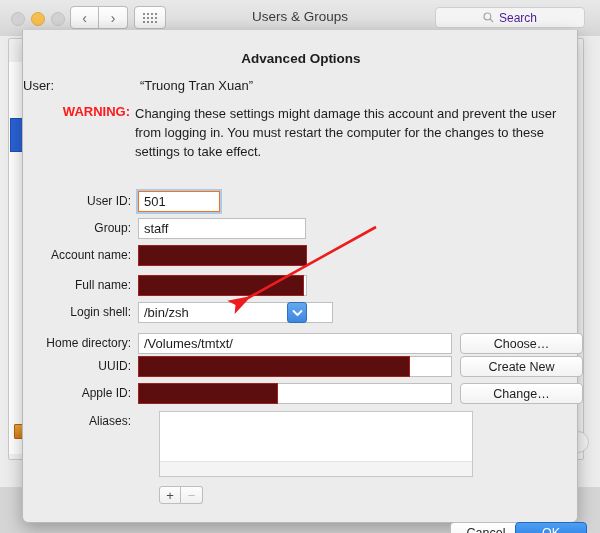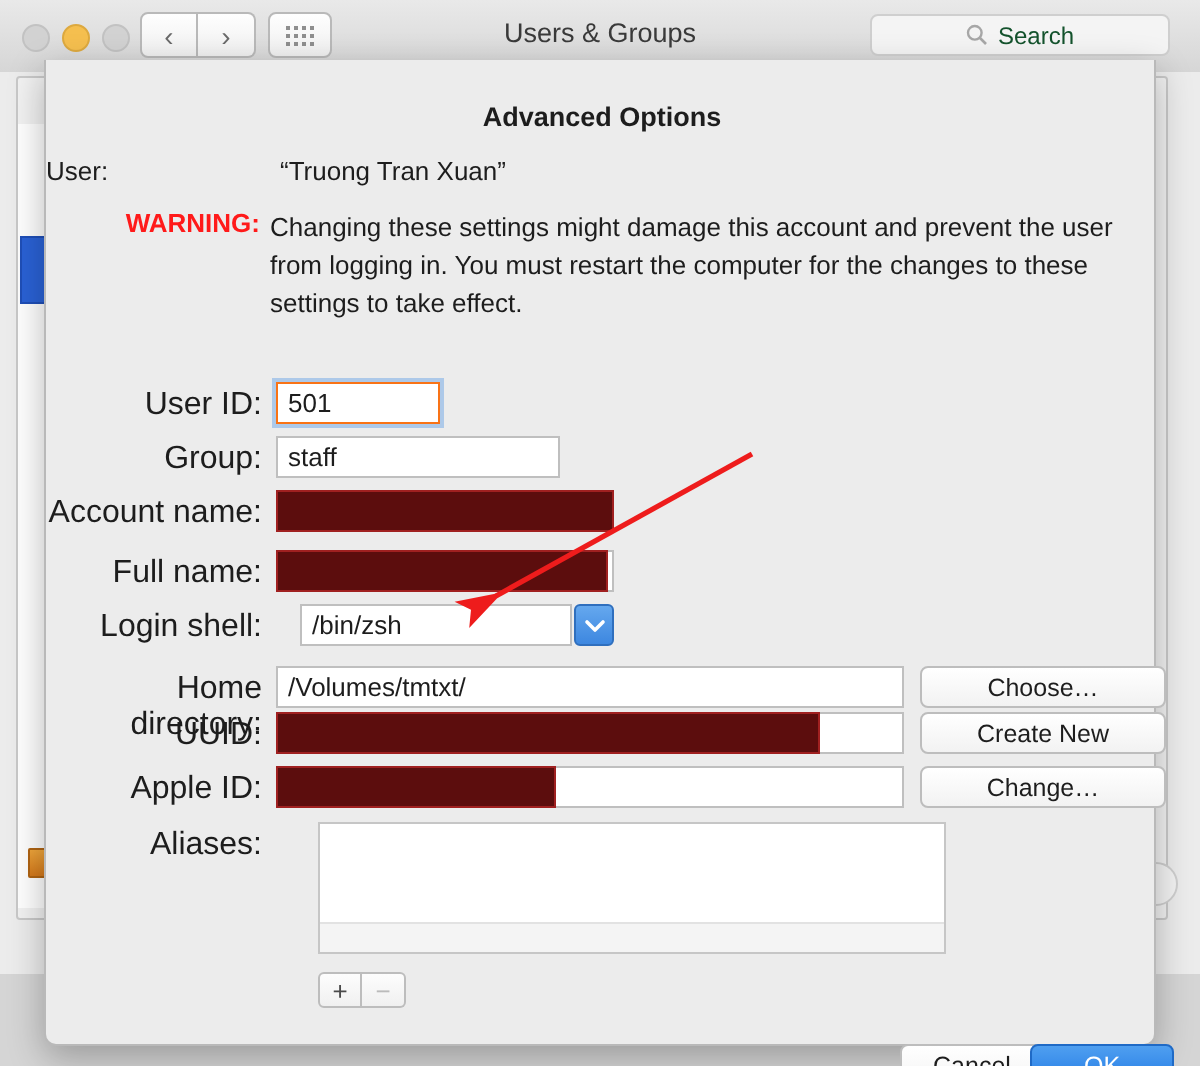--- a/index.html
+++ b/index.html
@@ -87,21 +87,21 @@
     position: absolute;
     right: 15px; top: 7px;
     width: 150px; height: 21px;
     background: #f4f4f4;
     border: 1px solid #cfcfcf;
     border-radius: 4px;
     display: flex; align-items: center; justify-content: center;
     box-sizing: border-box;
   }
   .search-inner { display: flex; align-items: center; gap: 5px; }
-  .search-ph { font-size: 12px; color: #14532d; }
+  .search-ph { font-size: 12px; color: #4c1d95; }
 
   
   .pref-body {
     position: absolute;
     left: 0; top: 36px;
     width: 600px; height: 497px;
     background: #ececec;
   }
   .pref-panel {
     position: absolute;
@@ -210,21 +210,21 @@
     position: absolute;
     left: 0;
     width: 556px;
     height: 22px;
   }
   .row-label {
     position: absolute;
     left: 0; top: 3px;
     width: 108px;
     text-align: right;
-    font-size: 16px;
+    font-size: 12px;
     color: #1d1d1d;
   }
   .field {
     position: absolute;
     left: 115px; top: 0;
     height: 21px;
     background: #ffffff;
     border: 1px solid #bfbfbf;
     box-sizing: border-box;
     font-size: 13px;
@@ -406,38 +406,38 @@
   <div class="warn-label">WARNING:</div>
   <div class="warn-text">Changing these settings might damage this account and prevent the user from logging in. You must restart the computer for the changes to these settings to take effect.</div>
 
   <div class="row" style="top:161px;">
     <span class="row-label">User ID:</span>
     <div class="field focused" style="width:82px;">501</div>
   </div>
 
   <div class="row" style="top:188px;">
     <span class="row-label">Group:</span>
-    <div class="field" style="width:142px;">staff</div>
+    <div class="field" style="width:168px;">staff</div>
   </div>
 
   <div class="row" style="top:215px;">
     <span class="row-label">Account name:</span>
     <div class="field" style="width:169px;"></div>
     <div class="redacted" style="width:169px;"></div>
   </div>
 
   <div class="row" style="top:245px;">
     <span class="row-label">Full name:</span>
     <div class="field" style="width:169px;"></div>
     <div class="redacted" style="width:166px;"></div>
   </div>
 
   <div class="row" style="top:272px;">
     <span class="row-label">Login shell:</span>
-    <div class="field" style="width:136px;margin-left:12px;">/bin/zsh</div>
+    <div class="field" style="width:195px;">/bin/zsh</div>
     <div class="combo-btn" style="left:264px;">
       <svg width="11" height="8" viewBox="0 0 11 8">
         <polyline points="1.5,2 5.5,6 9.5,2" fill="none" stroke="#ffffff" stroke-width="1.8" stroke-linecap="round" stroke-linejoin="round"></polyline>
       </svg>
     </div>
   </div>
 
   <div class="row" style="top:303px;">
     <span class="row-label">Home directory:</span>
     <div class="field" style="width:314px;">/Volumes/tmtxt/</div>

